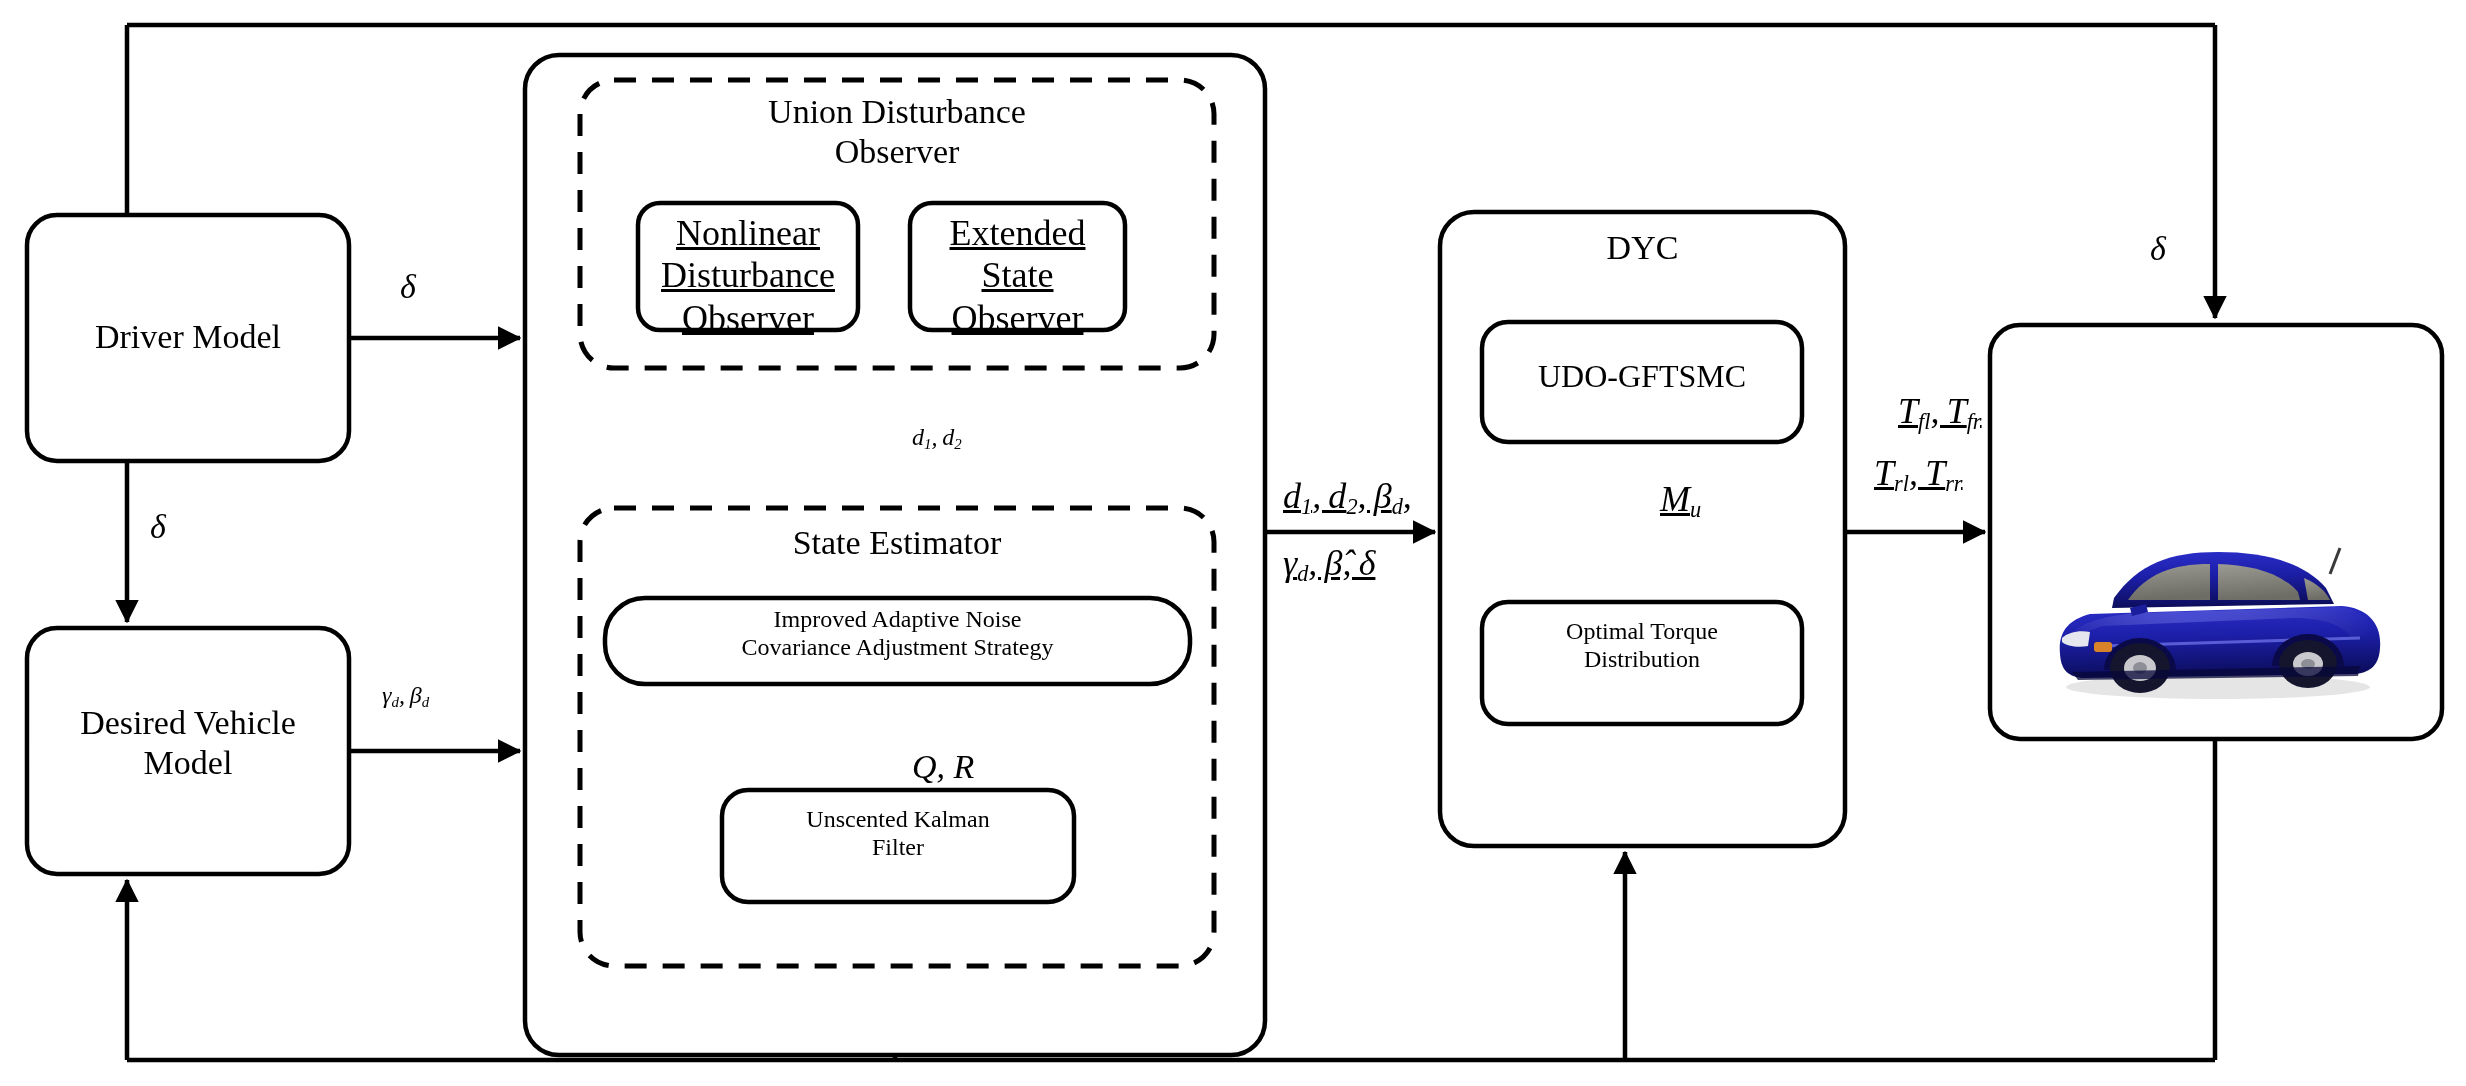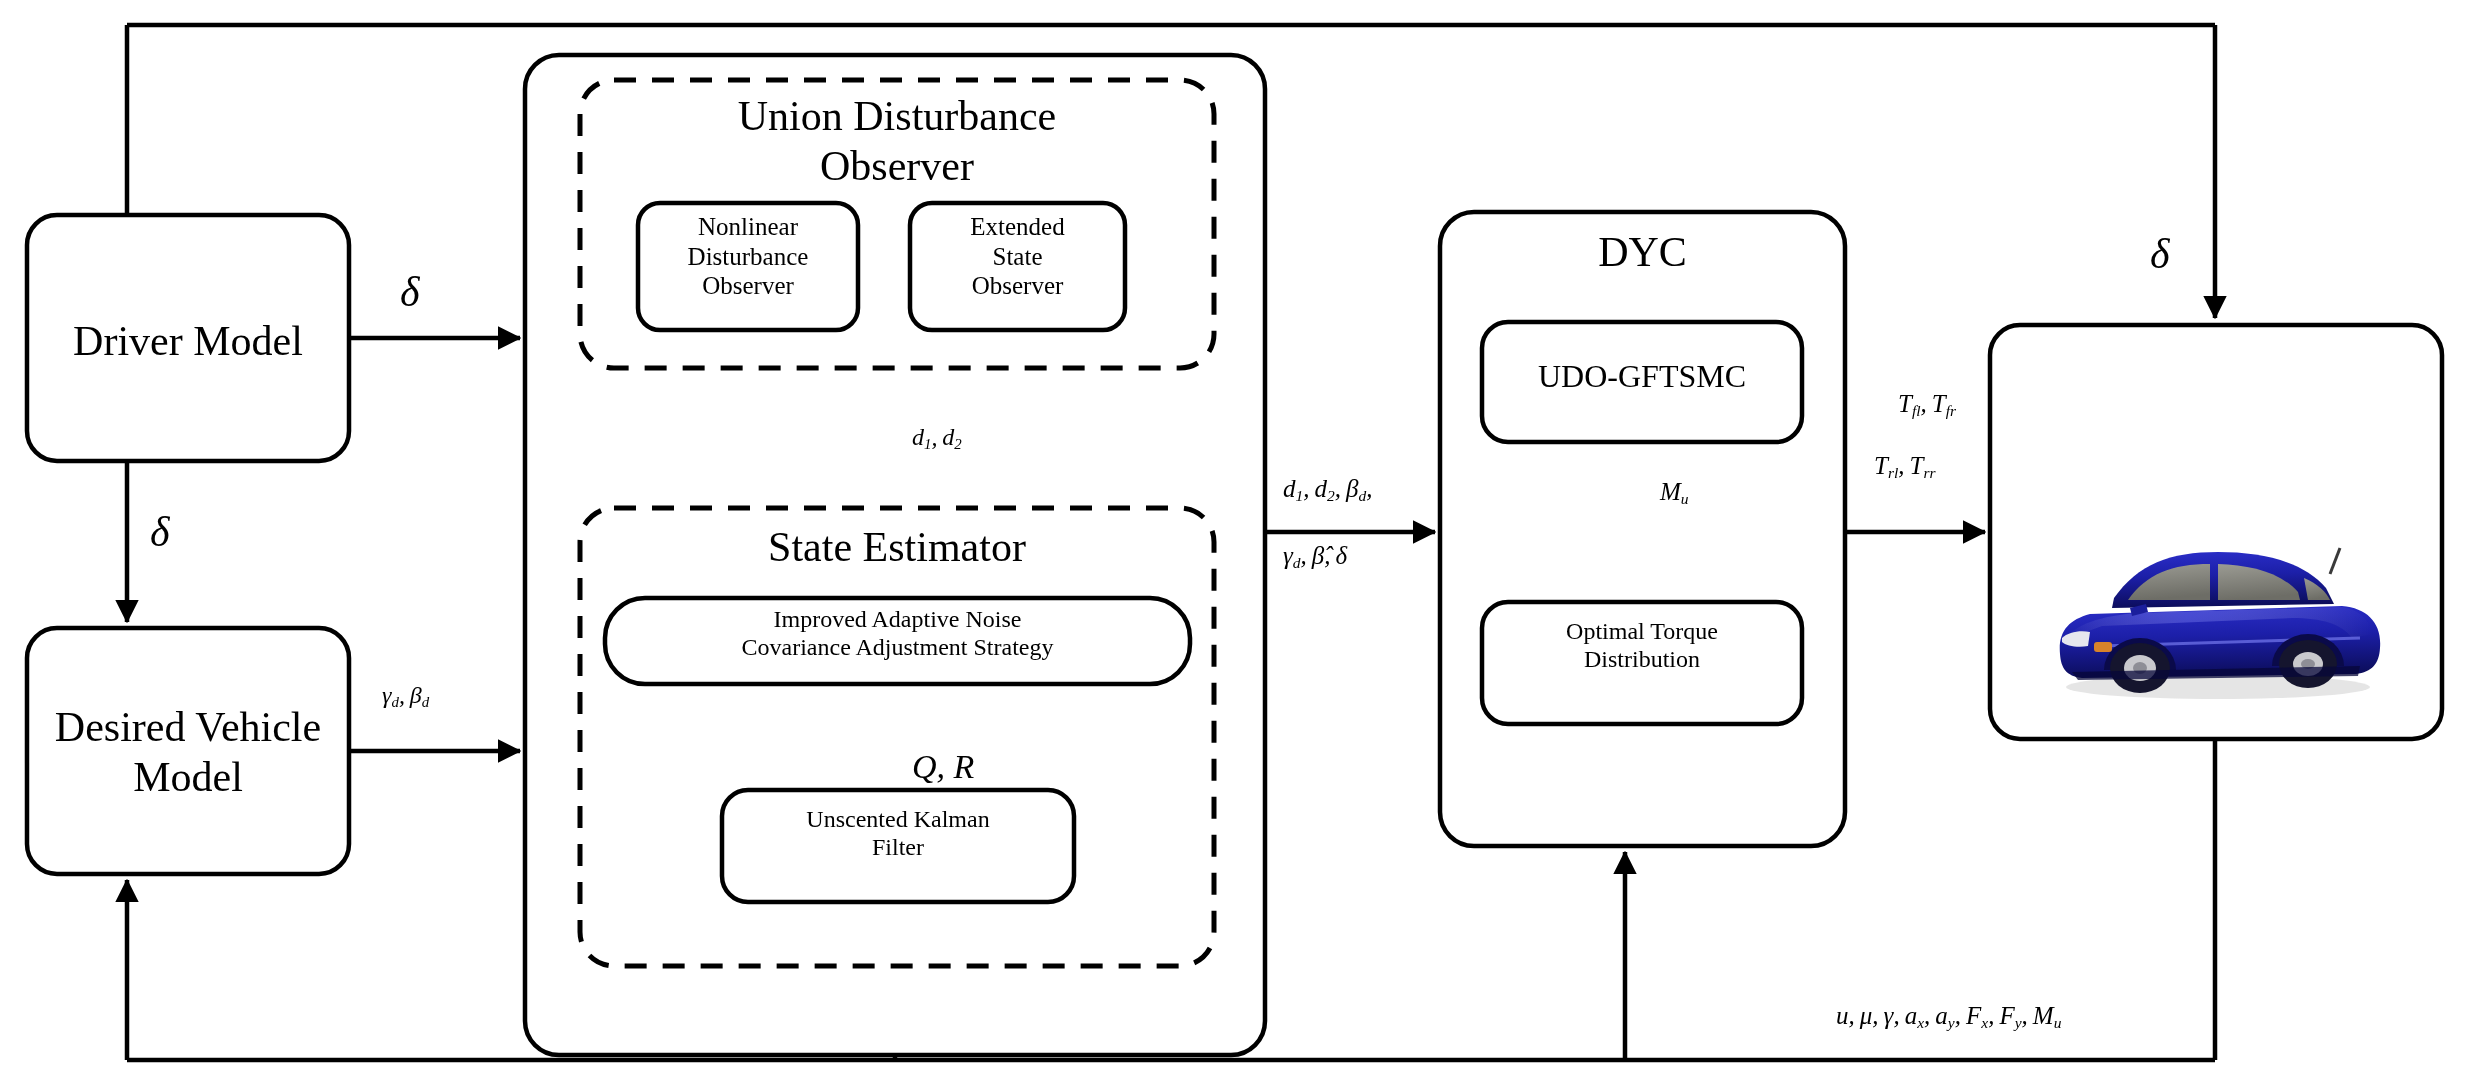--- a/index.html
+++ b/index.html
@@ -35,24 +35,24 @@
     font-style: italic;
     font-family: "Liberation Serif", "DejaVu Serif", serif;
     white-space: nowrap;
   }
   .sig sub {
     font-size: 0.62em;
     font-style: italic;
     vertical-align: -0.28em;
   }
   .t34 { font-size: 34px; }
-  .t36 { font-size: 25px; }
+  .t36 { font-size: 36px; text-decoration: underline; }
   .t38 { font-size: 24px; }
   .t40 { font-size: 32px; }
-  .t42 { font-size: 42px; }
+  .t42 { font-size: 34px; }
   .car-wrap {
     position: absolute;
     left: 2042px;
     top: 512px;
     width: 352px;
     height: 200px;
   }
 </style>
 </head>
 <body>
@@ -246,17 +246,14 @@
 
   <div class="sig t36" style="left:1862px; top:390px;margin-left:36px;">
     T<sub>fl</sub>, T<sub>fr</sub>
   </div>
   <div class="sig t36" style="left:1862px; top:452px;margin-left:12px;">
     T<sub>rl</sub>, T<sub>rr</sub>
   </div>
 
   <div class="sig t42" style="left:2150px; top:230px;">δ</div>
 
-  <div class="sig t36" style="left:1836px; top:1002px;">
-    u, μ, γ, a<sub>x</sub>, a<sub>y</sub>, F<sub>x</sub>, F<sub>y</sub>, M<sub>u</sub>
-  </div>
 
 </div>
 
 </body></html>

